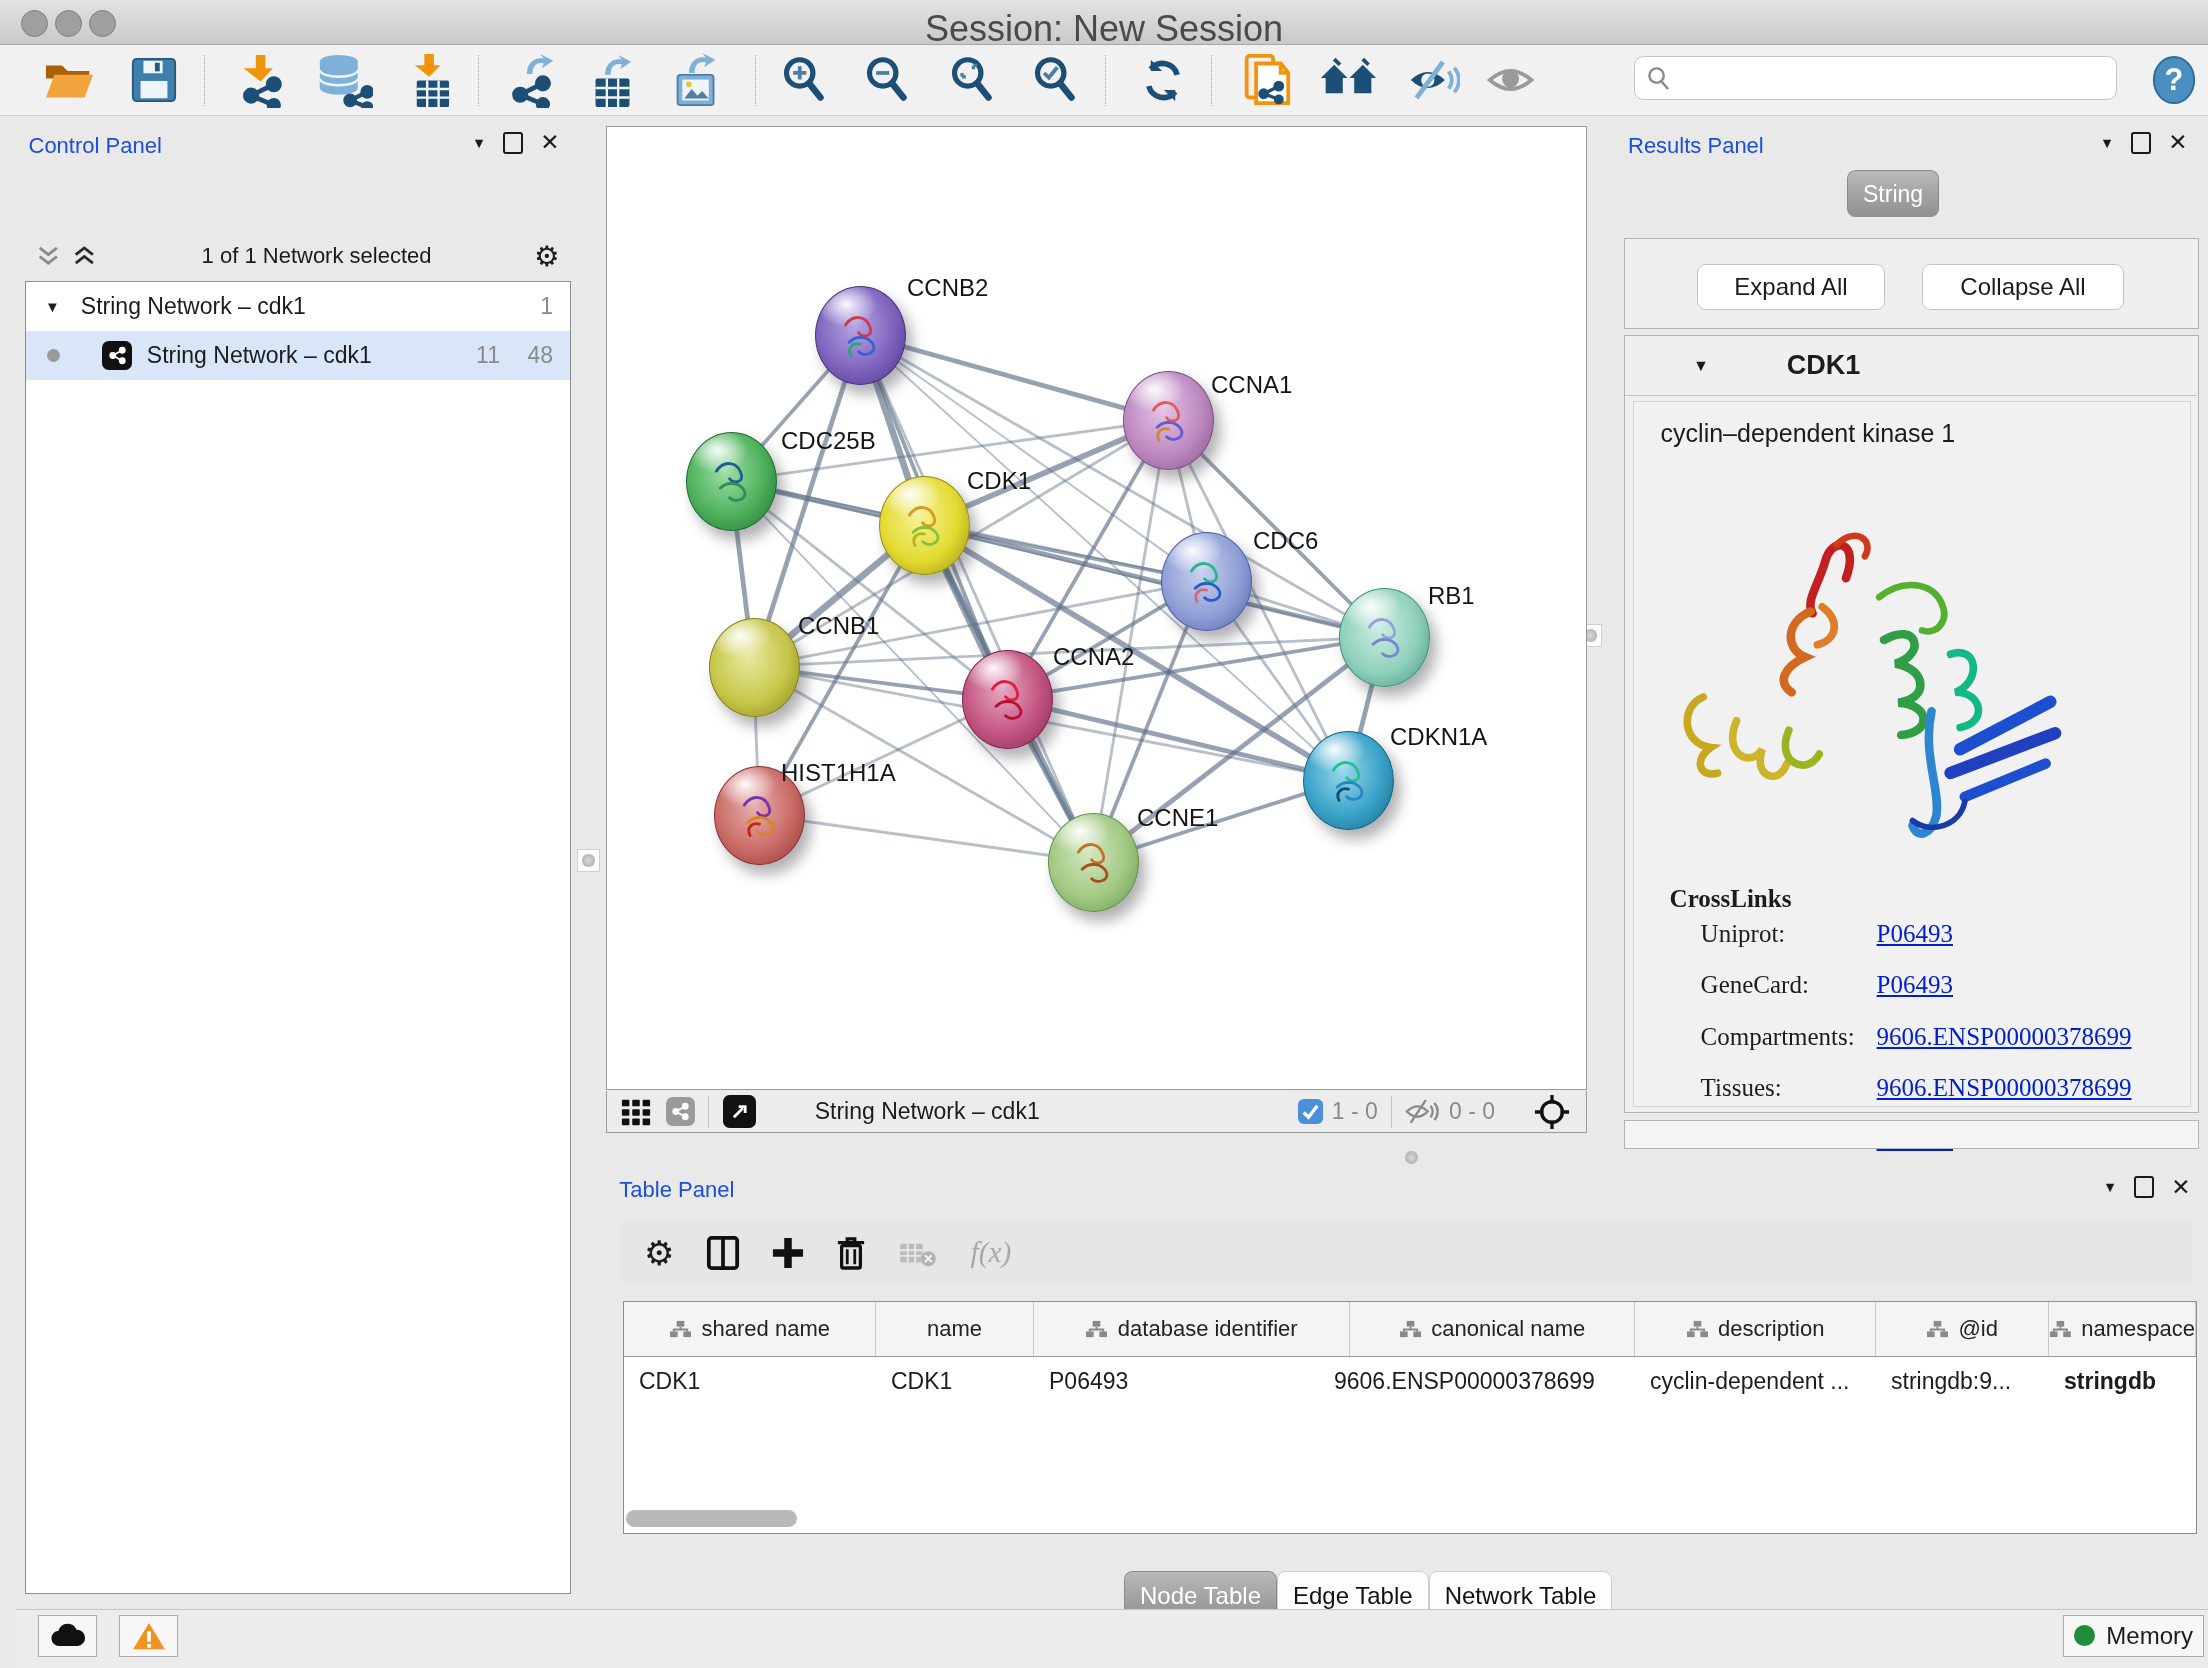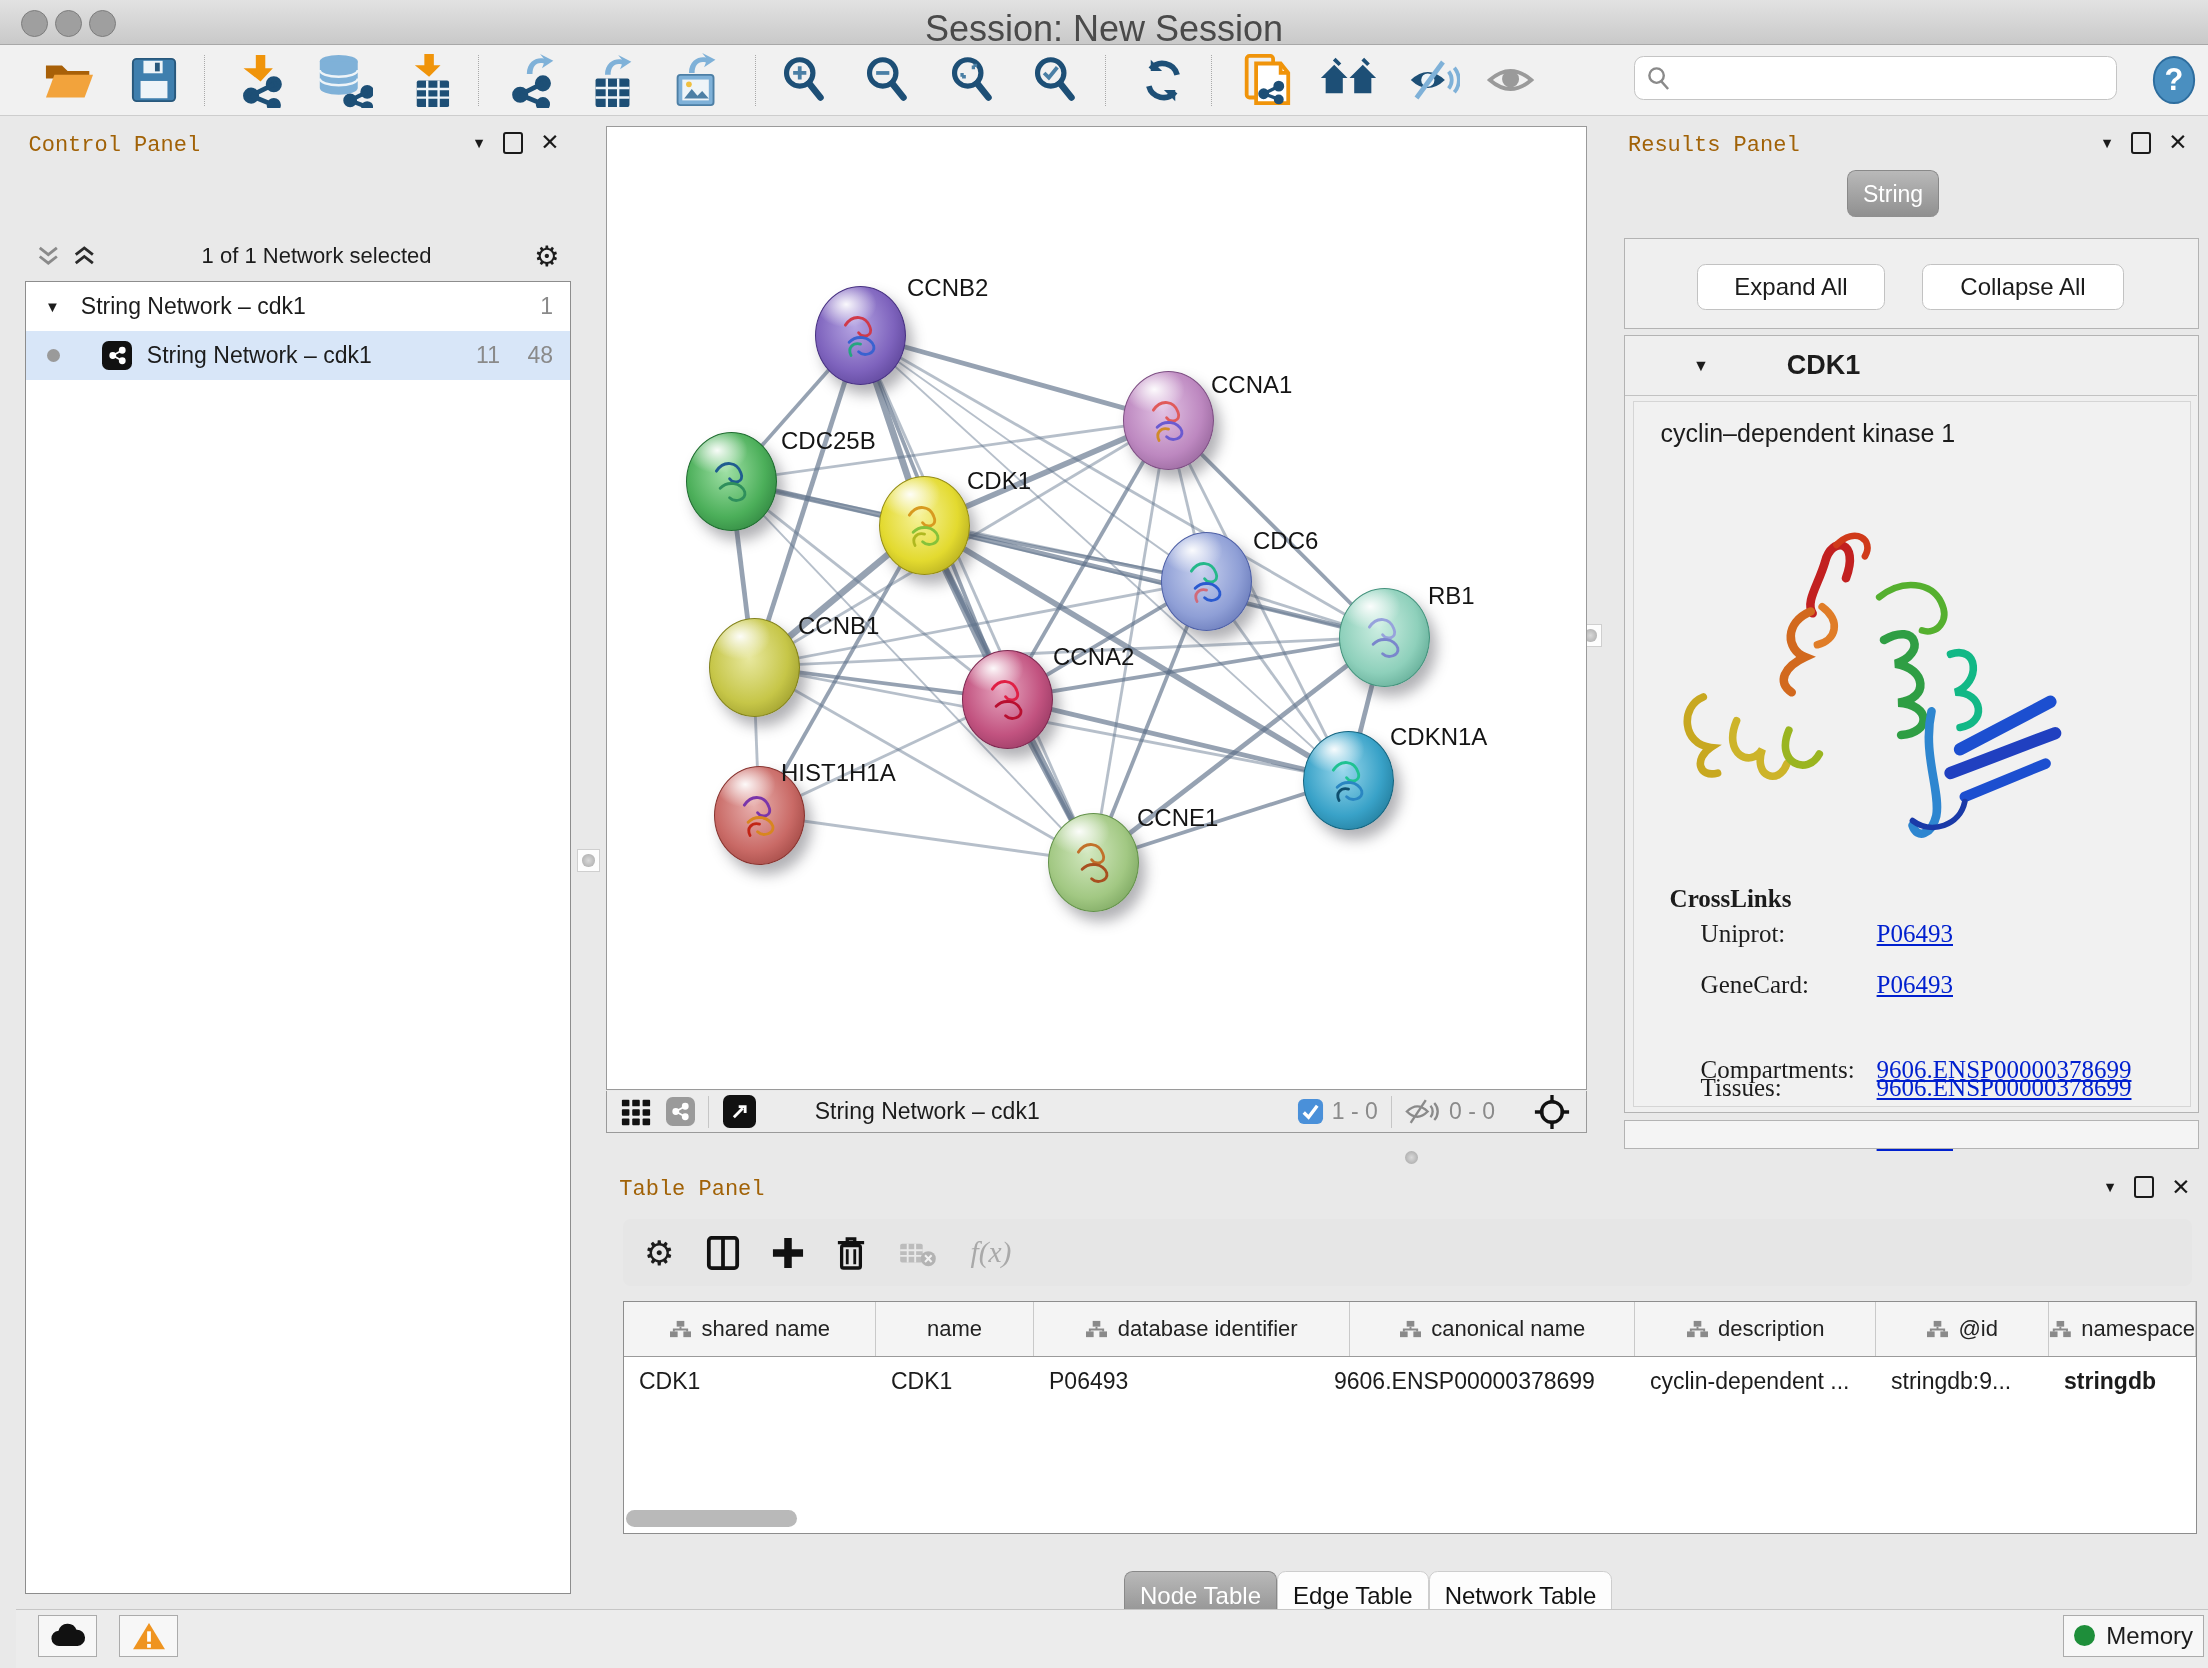--- a/index.html
+++ b/index.html
@@ -12,21 +12,21 @@
   .tl{width:25px;height:25px;border-radius:50%;background:#9f9f9f;border:1px solid #7d7d7d;top:9.5px;}
   .wtitle{top:7.6px;width:100%;text-align:center;font-size:36px;color:#4a4a4a;}
   
   .toolbar{left:0;top:45px;width:2208px;height:70px;background:#f1f1f1;border-bottom:1px solid #cdcdcd;}
   .tbtn{top:5.7px;width:63px;height:59px;display:flex;align-items:center;justify-content:center;cursor:pointer;}
   .tsep{top:9.5px;width:0;height:51px;border-left:1.9px dotted #a9a9a9;}
   .searchbox{top:11.4px;left:1634px;width:483px;height:44px;background:#fff;border:1.9px solid #c4c4c4;
              border-radius:9.5px;display:flex;align-items:center;padding-left:11.4px;box-sizing:border-box;}
   .searchbox input{border:none;outline:none;font-size:23px;width:409px;background:transparent;}
   
-  .ptitle{font-size:22px;color:#a16207;font-family:Liberation Mono, monospace;}
+  .ptitle{font-size:22px;color:#1d4ed8;}
   .pbtns{display:flex;align-items:center;gap:17px;}
   .tri{font-size:14.3px;color:#1a1a1a;}
   .floatbox{width:16px;height:18px;border:2.4px solid #1a1a1a;border-radius:2.9px;display:inline-block;}
   .xicon{font-size:23px;font-weight:bold;color:#1a1a1a;line-height:1;}
   .tab{height:46px;border:1px solid #cdcdcd;border-bottom:none;border-radius:8.6px 8.6px 0 0;background:#fdfdfd;
        color:#111;display:flex;align-items:center;justify-content:center;font-size:23px;padding:0 15px;cursor:pointer;}
   .tab.selected{background:linear-gradient(#b9b9b9,#8f8f8f);color:#fff;border-color:#898989;}
   .btn{background:#fff;border:1.9px solid #c2c2c2;border-radius:8.6px;display:flex;align-items:center;
        justify-content:center;font-size:24px;cursor:pointer;}
   
@@ -522,21 +522,21 @@
         <path d="M325 270 L420 220" stroke="#1c4fd0" stroke-width="13"></path>
         <path d="M315 295 L425 253" stroke="#2040c0" stroke-width="13"></path>
         <path d="M330 320 L415 285" stroke="#1c4fd0" stroke-width="11"></path>
         <path d="M275 345 C295 360 325 350 330 325" stroke="#1a3aa8" stroke-width="6"></path>
       </g>
     </svg>
     <div class="abs crossrow" style="left:36px;top:483px;font-weight:bold">CrossLinks</div>
     <div class="abs" style="left:0;top:518px;width:556px">
         <div class="crossrow" style="left: 67px; top: 0px; width: 476px;"><span style="display: inline-block; width: 176px;">Uniprot:</span><span class="crosslink">P06493</span></div>
         <div class="crossrow" style="left: 67px; top: 51px; width: 476px;"><span style="display: inline-block; width: 176px;">GeneCard:</span><span class="crosslink">P06493</span></div>
-        <div class="crossrow" style="left: 67px; top: 103px; width: 476px;"><span style="display: inline-block; width: 176px; margin-top: 33px;">Compartments:</span><span class="crosslink">9606.ENSP00000378699</span></div>
+        <div class="crossrow" style="left: 67px; top: 103px; width: 476px;"><span style="display: inline-block; width: 176px;">Compartments:</span><span class="crosslink">9606.ENSP00000378699</span></div>
         <div class="crossrow" style="left: 67px; top: 154px; width: 476px;"><span style="display: inline-block; width: 176px;">Tissues:</span><span class="crosslink">9606.ENSP00000378699</span></div>
         <div class="crossrow" style="left: 67px; top: 205px; width: 476px;"><span style="display: inline-block; width: 176px;">Pharos:</span><span class="crosslink">P06493</span></div>
       </div>
   </div>
 </div>
 <div class="abs rsection" style="top:1120px;height:28.5px;background:#f4f4f4"></div>
 
 <div class="abs" style="left:606px;top:1166px;width:1603px;height:443px">
   <div class="abs" style="left:13.3px;top:11.4px"><span class="ptitle">Table Panel</span></div>
   <div class="abs pbtns" style="left:1497px;top:9.5px">

